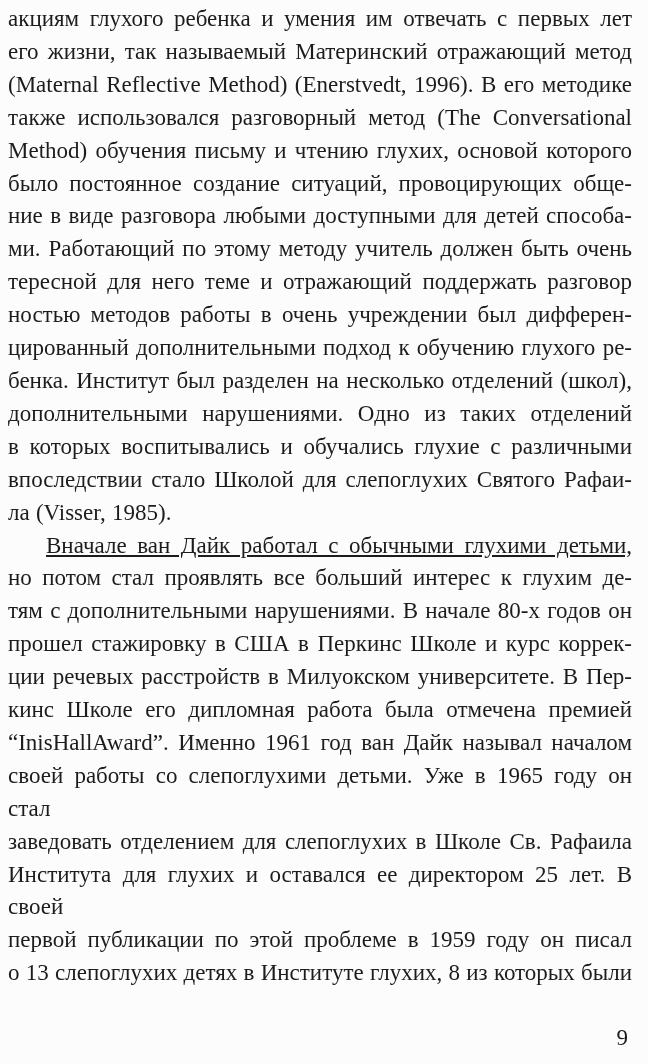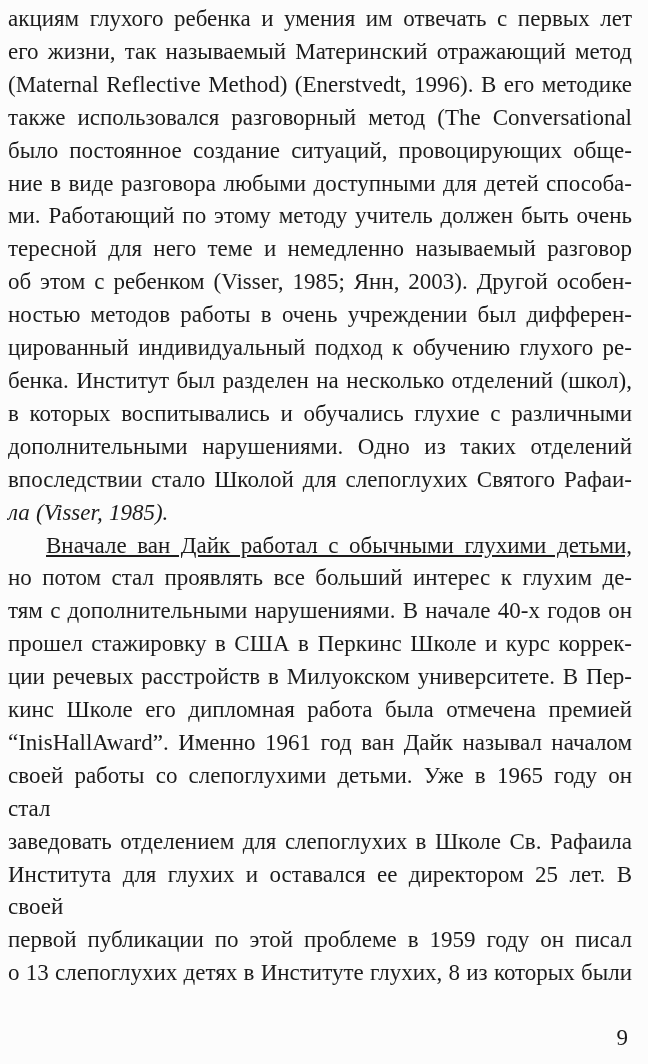--- a/index.html
+++ b/index.html
@@ -23,56 +23,56 @@
   .paragraph { margin: 0; }
   .line {
     font-size: 23px;
     line-height: 32.9px;
     text-align: justify;
     text-align-last: justify;
     white-space: normal;
     word-spacing: 0.02em;
   }
   .line.indent { text-indent: 38px; text-decoration: underline; }
-  .line.para-end { text-align-last: left; font-style: italic; }
+  .line.para-end { text-align-last: left; }
   .page-number {
     position: absolute;
     right: 20px;
     bottom: 12px;
     font-size: 23px;
     line-height: 28px;
   }
 </style>
 </head>
 <body>
 
 <div class="page">
   <div class="text-block">
       <div class="paragraph">
         <div class="line">акциям глухого ребенка и умения им отвечать с первых лет</div>
         <div class="line">его жизни, так называемый Материнский отражающий метод</div>
         <div class="line">(Maternal Reflective Method) (Enerstvedt, 1996). В его методике</div>
         <div class="line">также использовался разговорный метод (The Conversational</div>
+        <div class="line">Method) обучения письму и чтению глухих, основой которого</div>
         <div class="line">было постоянное создание ситуаций, провоцирующих обще-</div>
         <div class="line">ние в виде разговора любыми доступными для детей способа-</div>
         <div class="line">ми. Работающий по этому методу учитель должен быть очень</div>
-        <div class="line">тересной для него теме и немедленно называемый разговор</div>
-        <div class="line">об этом с ребенком (Visser, 1985; Янн, 2003). Другой особен-</div>
+        <div class="line">тересной для него теме и отражающий поддержать разговор</div>
         <div class="line">ностью методов работы в очень учреждении был дифферен-</div>
-        <div class="line">цированный индивидуальный подход к обучению глухого ре-</div>
+        <div class="line">цированный дополнительными подход к обучению глухого ре-</div>
         <div class="line">бенка. Институт был разделен на несколько отделений (школ),</div>
+        <div class="line">дополнительными нарушениями. Одно из таких отделений</div>
         <div class="line">в которых воспитывались и обучались глухие с различными</div>
-        <div class="line">дополнительными нарушениями. Одно из таких отделений</div>
         <div class="line">впоследствии стало Школой для слепоглухих Святого Рафаи-</div>
         <div class="line para-end">ла (Visser, 1985).</div>
       </div>
       <div class="paragraph">
         <div class="line indent">Вначале ван Дайк работал с обычными глухими детьми,</div>
         <div class="line">но потом стал проявлять все больший интерес к глухим де-</div>
-        <div class="line">тям с дополнительными нарушениями. В начале 40-х годов он</div>
+        <div class="line">тям с дополнительными нарушениями. В начале 80-х годов он</div>
         <div class="line">прошел стажировку в США в Перкинс Школе и курс коррек-</div>
         <div class="line">ции речевых расстройств в Милуокском университете. В Пер-</div>
         <div class="line">кинс Школе его дипломная работа была отмечена премией</div>
         <div class="line">“InisHallAward”. Именно 1961 год ван Дайк называл началом</div>
         <div class="line">своей работы со слепоглухими детьми. Уже в 1965 году он стал</div>
         <div class="line">заведовать отделением для слепоглухих в Школе Св. Рафаила</div>
         <div class="line">Института для глухих и оставался ее директором 25 лет. В своей</div>
         <div class="line">первой публикации по этой проблеме в 1959 году он писал</div>
         <div class="line">о 13 слепоглухих детях в Институте глухих, 8 из которых были</div>
       </div>

